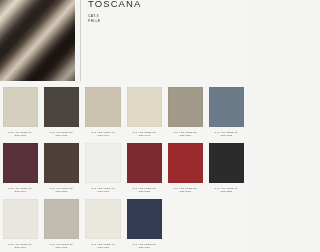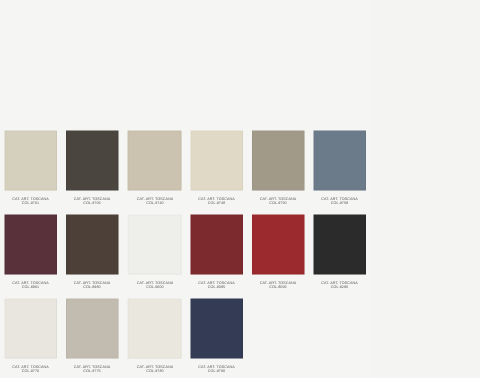--- a/index.html
+++ b/index.html
@@ -80,20 +80,38 @@
   }
   .caption .c2{display:block;}
   .cell.empty .chip{background:transparent;box-shadow:none;}
   .cell.empty .caption{visibility:hidden;}
 </style>
 </head>
 <body>
 
 <div class="page">
 
+  <div class="header">
+
+    <div class="hero">
+      <div class="drape"></div>
+      <div class="sheen"></div>
+    </div>
+
+    <div class="divider"></div>
+
+    <div class="titleblock">
+      <div class="title">TOSCANA</div>
+      <div class="subline">
+        <div>CAT.3</div>
+        <div>PELLE</div>
+      </div>
+    </div>
+
+  </div>
 
   <div class="grid">
       <div class="cell">
         <div class="chip" style="background: rgb(213, 207, 189);"></div>
         <div class="caption"><span>CAT. ART. TOSCANA</span><span class="c2">COL.9701</span></div>
       </div>
       <div class="cell">
         <div class="chip" style="background: rgb(74, 70, 63);"></div>
         <div class="caption"><span>CAT. ART. TOSCANA</span><span class="c2">COL.9705</span></div>
       </div>

